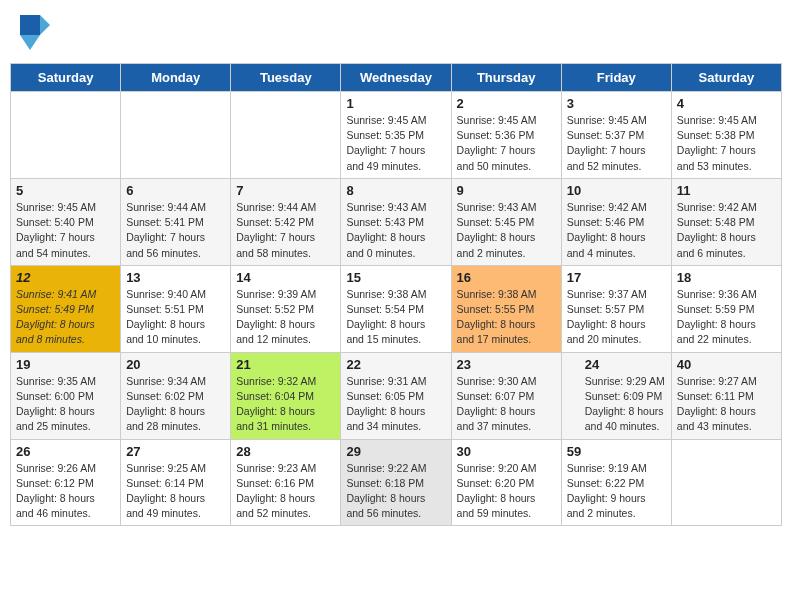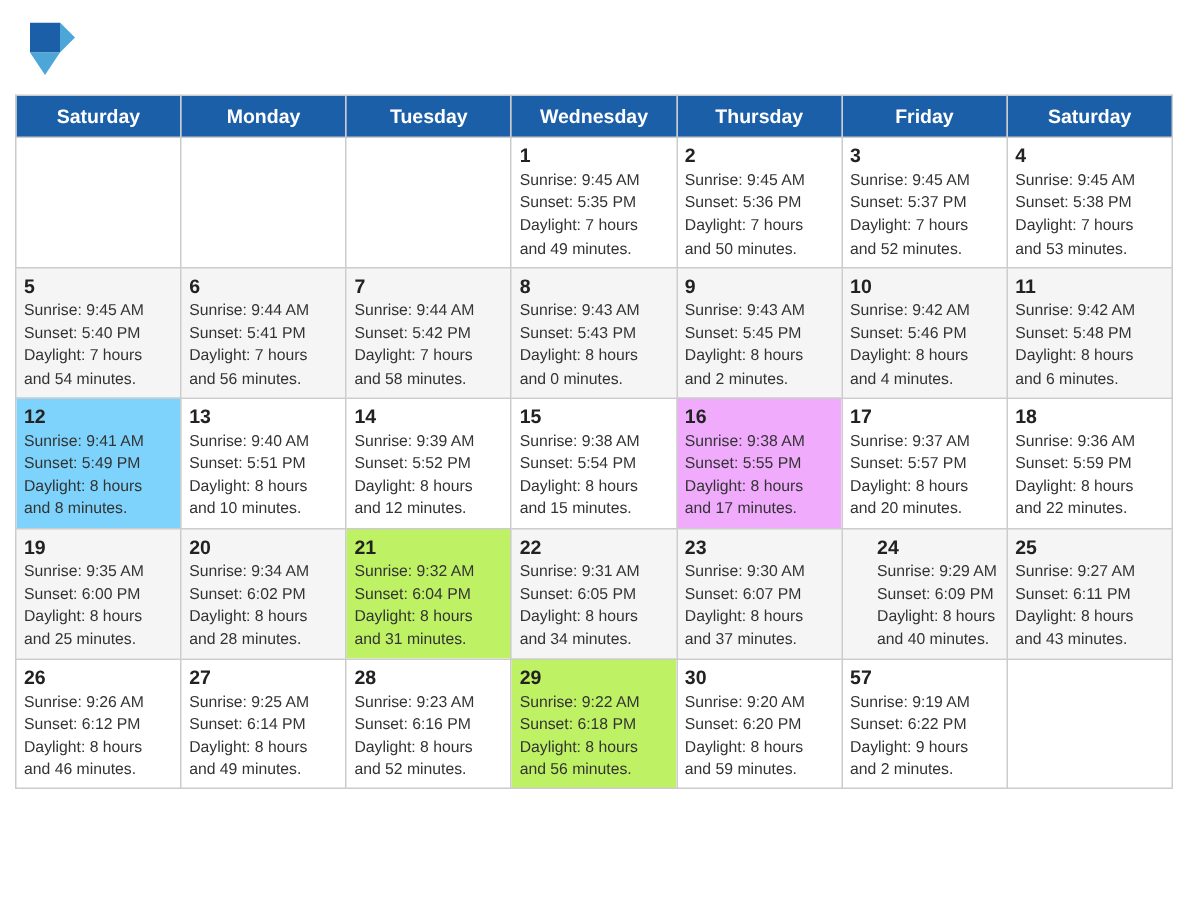--- a/index.html
+++ b/index.html
@@ -169,37 +169,37 @@
         <td style="background-color: rgb(245, 245, 245);">
           <div class="day-num">10</div>
           <div class="day-info">Sunrise: 9:42 AM<br>Sunset: 5:46 PM<br>Daylight: 8 hours and 4 minutes.</div>
         </td>
         <td style="background-color: rgb(245, 245, 245);">
           <div class="day-num">11</div>
           <div class="day-info">Sunrise: 9:42 AM<br>Sunset: 5:48 PM<br>Daylight: 8 hours and 6 minutes.</div>
         </td>
       </tr>
       <tr>
-        <td style="background-color: #7dd3fc;">
+        <td style="background-color: #eab308; font-style: italic;">
           <div class="day-num">12</div>
           <div class="day-info">Sunrise: 9:41 AM<br>Sunset: 5:49 PM<br>Daylight: 8 hours and 8 minutes.</div>
         </td>
         <td style="background-color: rgb(255, 255, 255);">
           <div class="day-num">13</div>
           <div class="day-info">Sunrise: 9:40 AM<br>Sunset: 5:51 PM<br>Daylight: 8 hours and 10 minutes.</div>
         </td>
         <td style="background-color: rgb(255, 255, 255);">
           <div class="day-num">14</div>
           <div class="day-info">Sunrise: 9:39 AM<br>Sunset: 5:52 PM<br>Daylight: 8 hours and 12 minutes.</div>
         </td>
         <td style="background-color: rgb(255, 255, 255);">
           <div class="day-num">15</div>
           <div class="day-info">Sunrise: 9:38 AM<br>Sunset: 5:54 PM<br>Daylight: 8 hours and 15 minutes.</div>
         </td>
-        <td style="background-color: #f0abfc;">
+        <td style="background-color: #fdba74;">
           <div class="day-num">16</div>
           <div class="day-info">Sunrise: 9:38 AM<br>Sunset: 5:55 PM<br>Daylight: 8 hours and 17 minutes.</div>
         </td>
         <td style="background-color: rgb(255, 255, 255); margin-left: 46px;">
           <div class="day-num">17</div>
           <div class="day-info">Sunrise: 9:37 AM<br>Sunset: 5:57 PM<br>Daylight: 8 hours and 20 minutes.</div>
         </td>
         <td style="background-color: rgb(255, 255, 255);">
           <div class="day-num">18</div>
           <div class="day-info">Sunrise: 9:36 AM<br>Sunset: 5:59 PM<br>Daylight: 8 hours and 22 minutes.</div>
@@ -224,45 +224,45 @@
         </td>
         <td style="background-color: rgb(245, 245, 245);">
           <div class="day-num">23</div>
           <div class="day-info">Sunrise: 9:30 AM<br>Sunset: 6:07 PM<br>Daylight: 8 hours and 37 minutes.</div>
         </td>
         <td style="background-color: rgb(245, 245, 245); padding-left: 23px;">
           <div class="day-num">24</div>
           <div class="day-info">Sunrise: 9:29 AM<br>Sunset: 6:09 PM<br>Daylight: 8 hours and 40 minutes.</div>
         </td>
         <td style="background-color: rgb(245, 245, 245);">
-          <div class="day-num">25</div>
+          <div class="day-num">40</div>
           <div class="day-info">Sunrise: 9:27 AM<br>Sunset: 6:11 PM<br>Daylight: 8 hours and 43 minutes.</div>
         </td>
       </tr>
       <tr>
         <td style="background-color: rgb(255, 255, 255);">
           <div class="day-num">26</div>
           <div class="day-info">Sunrise: 9:26 AM<br>Sunset: 6:12 PM<br>Daylight: 8 hours and 46 minutes.</div>
         </td>
         <td style="background-color: rgb(255, 255, 255);">
           <div class="day-num">27</div>
           <div class="day-info">Sunrise: 9:25 AM<br>Sunset: 6:14 PM<br>Daylight: 8 hours and 49 minutes.</div>
         </td>
         <td style="background-color: rgb(255, 255, 255);">
           <div class="day-num">28</div>
           <div class="day-info">Sunrise: 9:23 AM<br>Sunset: 6:16 PM<br>Daylight: 8 hours and 52 minutes.</div>
         </td>
-        <td style="background-color: #bef264;">
+        <td style="background-color: #e5e5e5;">
           <div class="day-num">29</div>
           <div class="day-info">Sunrise: 9:22 AM<br>Sunset: 6:18 PM<br>Daylight: 8 hours and 56 minutes.</div>
         </td>
         <td style="background-color: rgb(255, 255, 255);">
           <div class="day-num">30</div>
           <div class="day-info">Sunrise: 9:20 AM<br>Sunset: 6:20 PM<br>Daylight: 8 hours and 59 minutes.</div>
         </td>
         <td style="background-color: rgb(255, 255, 255);">
-          <div class="day-num">57</div>
+          <div class="day-num">59</div>
           <div class="day-info">Sunrise: 9:19 AM<br>Sunset: 6:22 PM<br>Daylight: 9 hours and 2 minutes.</div>
         </td>
         <td class="empty-cell"></td>
       </tr>
     </tbody>
 </table>
 
 </body></html>

